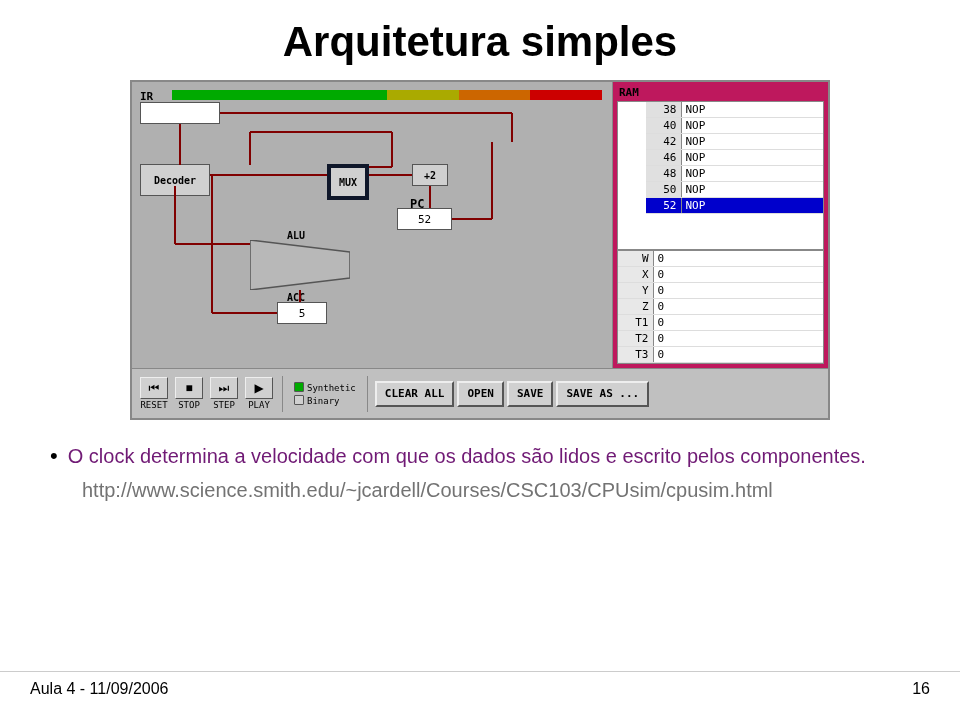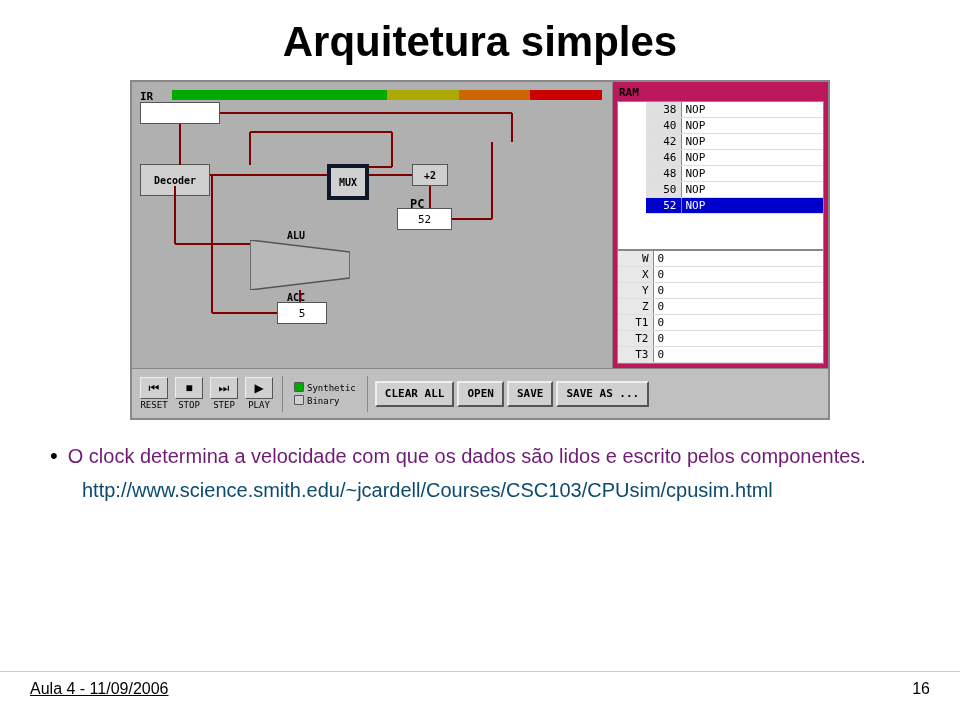--- a/index.html
+++ b/index.html
@@ -412,40 +412,39 @@
     }
 
     .bullet-text {
       font-size: 20px;
       line-height: 1.4;
       color: #701a75;
     }
 
     .url-text {
       font-size: 20px;
-      color: #0c4a6e;
+      color: #737373;
       margin-left: 32px;
       margin-top: 6px;
       display: block;
     }
 
     .footer {
       width: 960px;
       display: flex;
       justify-content: space-between;
       align-items: center;
       padding: 8px 30px;
       margin-top: auto;
       border-top: 1px solid #ccc;
     }
 
     .footer-text {
       font-size: 16px;
       color: #000;
-      text-decoration: underline;
     }
 
     .footer-page {
       font-size: 16px;
       color: #000;
     }
   </style>
 </head>
 <body>
 

